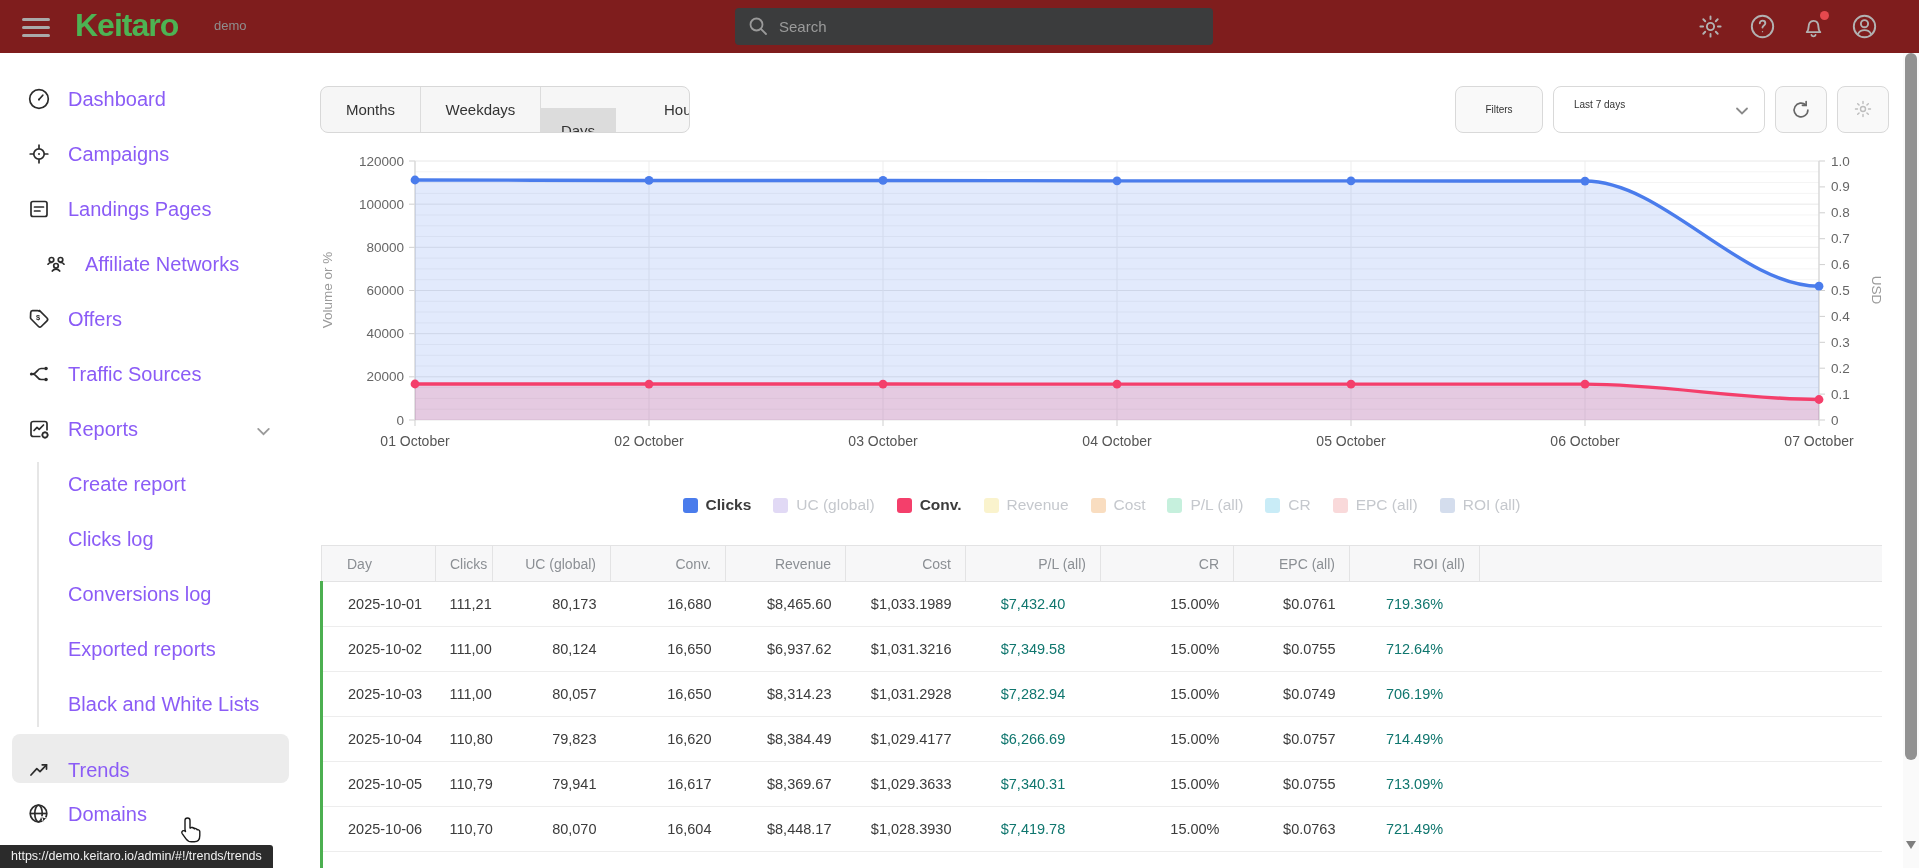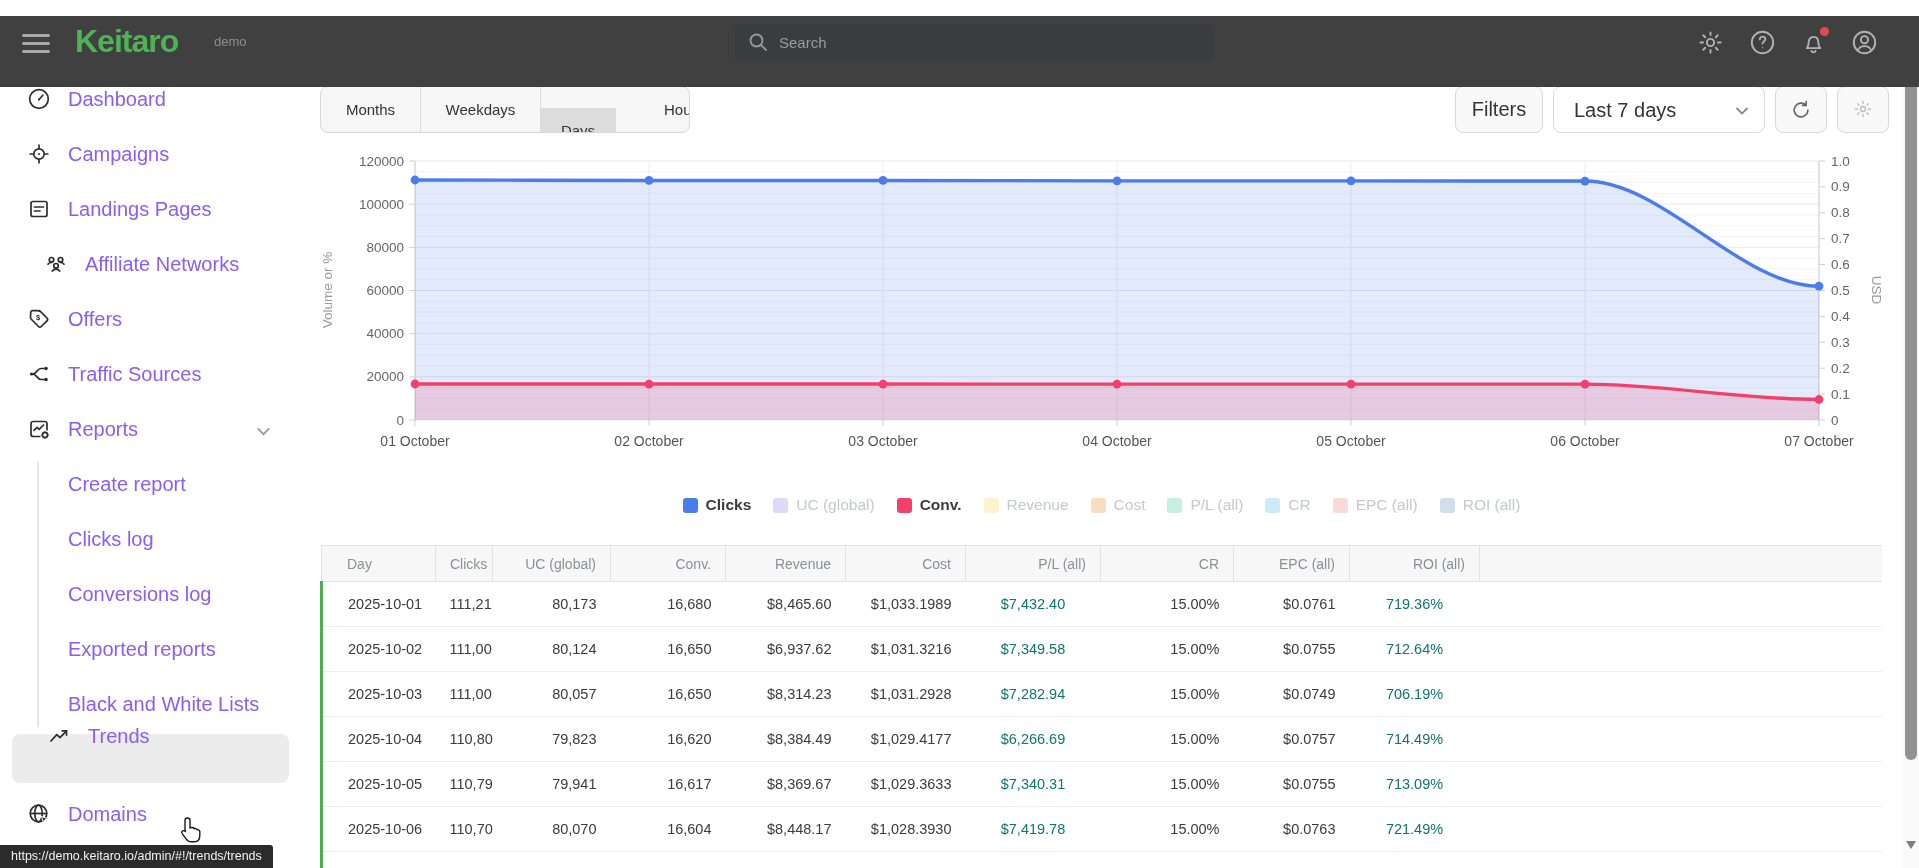--- a/index.html
+++ b/index.html
@@ -1,20 +1,20 @@
 <!DOCTYPE html>
 <html><head>
 <meta charset="utf-8">
 <style>
   * { margin:0; padding:0; box-sizing:border-box; }
   html,body { width:1919px; height:868px; overflow:hidden; background:#fff;
               font-family:"Liberation Sans", sans-serif; }
 
   
-  .topbar { position:absolute; left:0; top:16px; width:1919px; height:71px; background:#404040; z-index:50; }
+  .topbar { position:absolute; left:0; top:0; width:1919px; height:53px; background:#7f1d1d; z-index:50; }
   .hamburger { position:absolute; left:22px; top:13px; width:28px; height:26px; cursor:pointer; }
   .hamburger span { display:block; height:3px; background:#a9a9a9; border-radius:2px; margin:5px 0; }
   .logo { position:absolute; left:75px; top:7px; font-size:32px; font-weight:800; letter-spacing:-1px; color:#4db353; }
   .env { position:absolute; left:214px; top:18px; font-size:13px; color:#8f8f8f; }
   .search { position:absolute; left:735px; top:8px; width:478px; height:37px; background:#3b3c3d; border-radius:4px; }
   .search svg { position:absolute; left:13px; top:8px; }
   .search input { position:absolute; left:44px; top:0; width:420px; height:37px; background:transparent; border:none; outline:none;
                   color:#d6d6d6; font-size:15px; font-family:inherit; }
   .search input::placeholder { color:#9b9b9b; }
   .tb-icon { position:absolute; top:13px; width:28px; height:28px; cursor:pointer; }
@@ -34,21 +34,21 @@
   .main { position:absolute; left:300px; top:53px; width:1603px; height:815px; background:#fff; }
 
   .tabgroup { position:absolute; left:20px; top:33px; width:370px; height:47px; border:1px solid #d8d8d8; border-radius:8px;
               background:#f6f6f6; overflow:hidden; }
   .tabbtn { position:absolute; top:0; height:45px; font-size:15px; color:#333; text-align:center; line-height:45px;
             border-right:1px solid #dcdcdc; cursor:pointer; }
   .tabbtn:last-child { border-right:none; }
   .tabbtn.active { background:#dcdcdc; }
 
   .btn { position:absolute; top:33px; height:47px; border:1px solid #d9d9d9; border-radius:8px; background:#f9f9f9;
-         font-size:20px; color:#333; text-align:center; cursor:pointer; }
+         font-size:10px; color:#333; text-align:center; cursor:pointer; }
   .btn-filters { left:1155px; width:88px; line-height:45px; }
   .btn-select  { left:1253px; width:212px; background:#fff; text-align:left; }
   .btn-select .sel-lbl { position:absolute; left:20px; top:12px; }
   .btn-select svg { position:absolute; right:14px; top:16px; }
   .btn-sq { width:52px; }
   .btn-refresh { left:1475px; }
   .btn-gear    { left:1537px; }
   .btn-sq svg  { margin-top:12px; }
 
   .chart-wrap { position:absolute; left:0; top:95px; width:1603px; height:340px; }
@@ -207,21 +207,21 @@
       </div>
       <div class="side-item" style="top:518px;">
            <span class="lbl">Conversions log</span>
       </div>
       <div class="side-item" style="top:573px;">
            <span class="lbl">Exported reports</span>
       </div>
       <div class="side-item" style="top:628px;">
            <span class="lbl">Black and White Lists</span>
       </div>
-      <div class="side-item" style="top: 660px; margin-left: 20px;">
+      <div class="side-item" style="top: 694px;">
        <span class="ic"><svg width="24" height="24" viewBox="0 0 24 24" fill="none" stroke="#2c2c2c" stroke-width="1.7">
             <path d="M4 17 9.8 10.6 13 13.6 19.5 6.8" stroke-linecap="round" stroke-linejoin="round"></path>
             <path d="M15.2 6.8h4.3v4.3" stroke-linecap="round" stroke-linejoin="round"></path>
           </svg></span>
        <span class="lbl">Trends</span>
 
      </div>
       <div class="side-item" style="top:738px;">
        <span class="ic"><svg width="24" height="24" viewBox="0 0 24 24" fill="none" stroke="#2c2c2c" stroke-width="1.7">
             <circle cx="11.5" cy="11.5" r="8.3"></circle>

